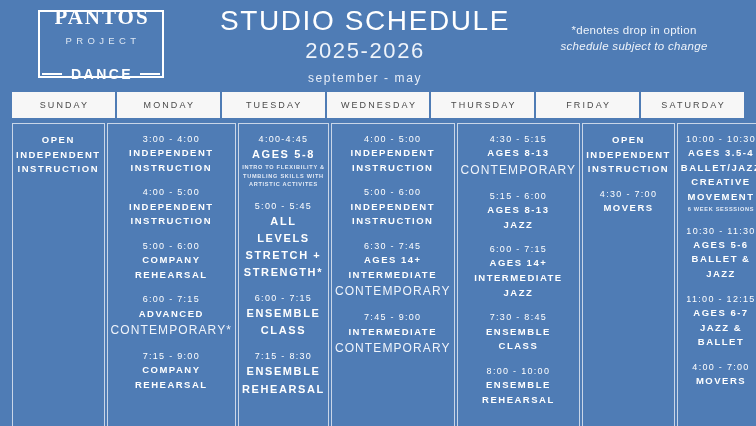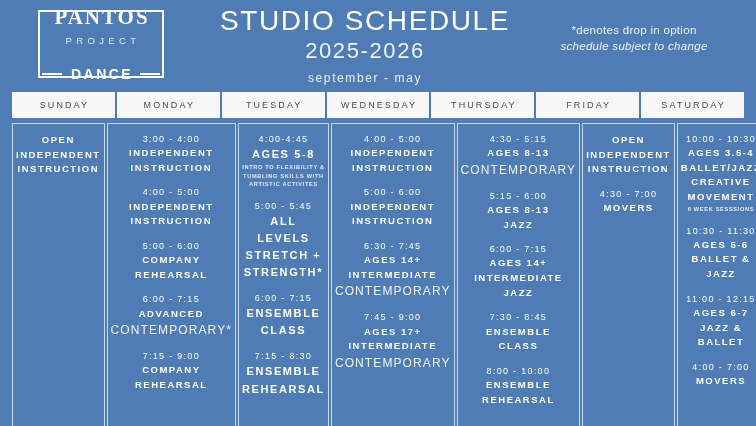--- a/index.html
+++ b/index.html
@@ -314,21 +314,20 @@
             <div class="e-main">INSTRUCTION</div>
           </div>
           <div class="entry">
             <div class="e-time">6:30 - 7:45</div>
             <div class="e-main">AGES 14+</div>
             <div class="e-main">INTERMEDIATE</div>
             <div class="e-sub">CONTEMPORARY</div>
           </div>
           <div class="entry">
             <div class="e-time">7:45 - 9:00</div>
-            <div class="e-main">AGES 17+</div>
             <div class="e-main">INTERMEDIATE</div>
             <div class="e-sub">CONTEMPORARY</div>
           </div>
         </div>
         <div class="day-col">
           <div class="entry">
             <div class="e-time">4:30 - 5:15</div>
             <div class="e-main">AGES 8-13</div>
             <div class="e-sub">CONTEMPORARY</div>
           </div>

